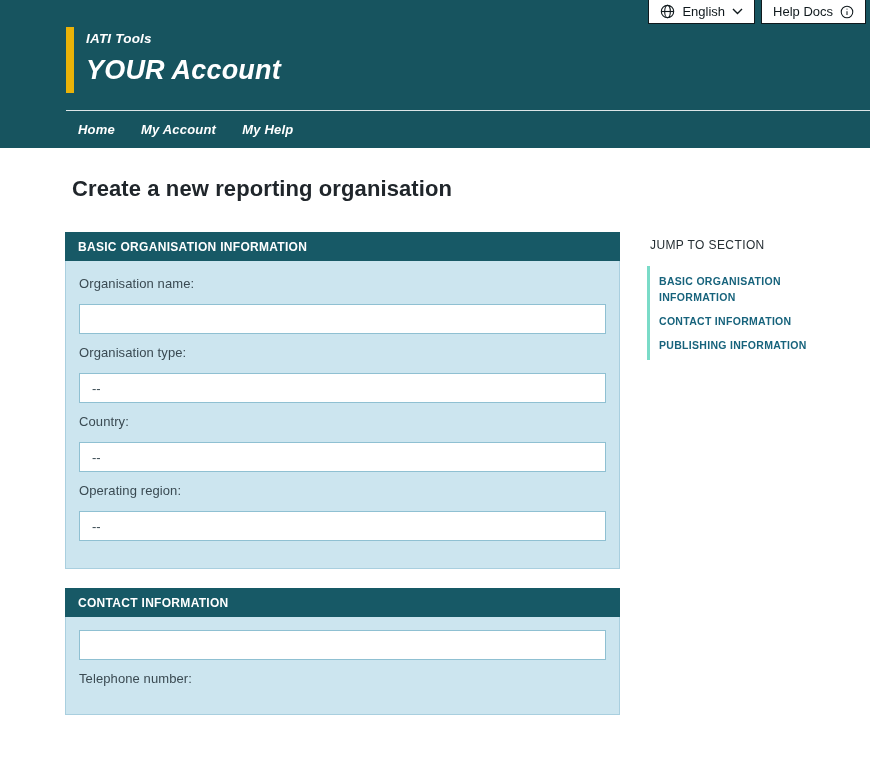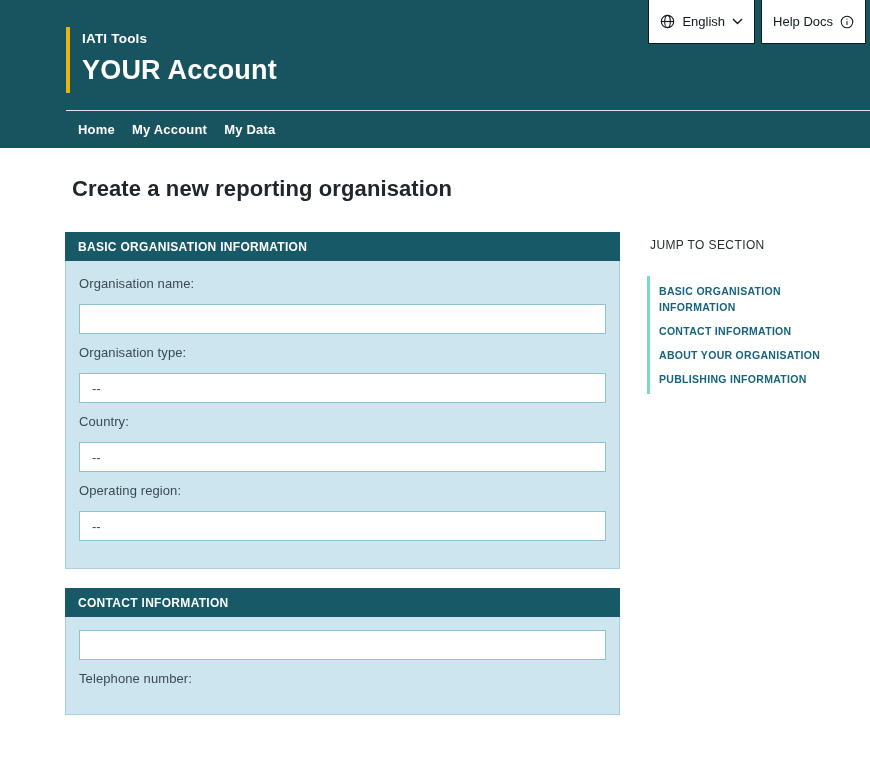--- a/index.html
+++ b/index.html
@@ -11,43 +11,43 @@
   .page{position:relative;width:870px;height:782px;}
 
   
   .site-header{
     position:relative;width:100%;height:148px;background:#17545f;
   }
   .top-buttons{
     position:absolute;top:0;right:4px;display:flex;gap:6px;z-index:5;
   }
   .top-btn{
-    display:flex;align-items:center;gap:7px;height:44px;padding:0 11px;
+    display:flex;align-items:center;gap:7px;height:24px;padding:0 11px;
     background:#ffffff;border:1px solid #10191d;border-top:none;
     font-size:13px;color:#10191d;cursor:pointer;
     font-family:"Liberation Sans",sans-serif;
   }
   .top-btn svg{display:block;}
   .brand{
     position:absolute;left:66px;top:27px;
-    border-left:4px solid #eab308;padding:3px 0 8px 12px;
+    border-left:8px solid #eab308;padding:3px 0 8px 12px;font-style:italic;
   }
   .brand-eyebrow{
     color:#ffffff;font-size:13.5px;font-weight:700;line-height:17px;
     margin-bottom:8px;letter-spacing:.2px;
   }
   .brand-title{
     color:#ffffff;font-size:27px;font-weight:700;line-height:30px;letter-spacing:.2px;
   }
   .header-divider{
     position:absolute;left:66px;right:0;top:110px;height:1px;
     background:rgba(255,255,255,.85);
   }
   .main-nav{
-    position:absolute;left:78px;top:122px;display:flex;gap:17px;
+    position:absolute;left:78px;top:122px;display:flex;gap:26px;font-style:italic;
   }
   .main-nav a{
     color:#ffffff;font-size:13px;font-weight:700;text-decoration:none;
     letter-spacing:.2px;cursor:pointer;
   }
 
   
   .content{display:flex;padding:28px 0 0 65px;}
   .main-col{width:555px;flex:0 0 555px;}
   .page-title{
@@ -77,21 +77,21 @@
     display:flex;align-items:center;width:100%;box-sizing:border-box;height:30px;
     margin-top:12px;background:#ffffff;border:1px solid #8fc0d2;
     font-size:13px;color:#3a4a52;padding:0 12px;cursor:pointer;
   }
   .field-group + .field-group .field-label{margin-top:10px;}
 
   
   .side-col{margin-left:27px;width:200px;padding-top:56px;}
   .jump-title{
     font-size:12px;color:#252e33;font-weight:500;letter-spacing:.4px;
-    margin:6px 0 24px 3px;
+    margin:6px 0 14px 3px;
   }
   .jump-list{
     border-left:3px solid #7adbc8;padding:3px 0 3px 9px;margin-left:0;
   }
   .jump-list a{
     display:block;font-size:10.5px;font-weight:700;color:#17637c;
     text-decoration:none;letter-spacing:.3px;line-height:16px;
     padding:4px 0;cursor:pointer;
   }
 </style>
@@ -133,21 +133,21 @@
     <div class="brand">
       <div class="brand-eyebrow">IATI Tools</div>
       <div class="brand-title">YOUR Account</div>
     </div>
 
     <div class="header-divider"></div>
 
     <nav class="main-nav">
       <a>Home</a>
       <a>My Account</a>
-      <a>My Data</a>
+      <a>My Help</a>
     </nav>
   </header>
 
   <div class="content">
 
     <div class="main-col">
       <h1 class="page-title">Create a new reporting organisation</h1>
 
       <section class="form-section">
         <div class="section-header">BASIC ORGANISATION INFORMATION</div>
@@ -191,19 +191,18 @@
 
         </div>
       </section>
     </div>
 
     <aside class="side-col">
       <div class="jump-title">JUMP TO SECTION</div>
       <div class="jump-list">
         <a>BASIC ORGANISATION INFORMATION</a>
         <a>CONTACT INFORMATION</a>
-        <a>ABOUT YOUR ORGANISATION</a>
         <a>PUBLISHING INFORMATION</a>
       </div>
     </aside>
 
   </div>
 </div>
 
 </body></html>

